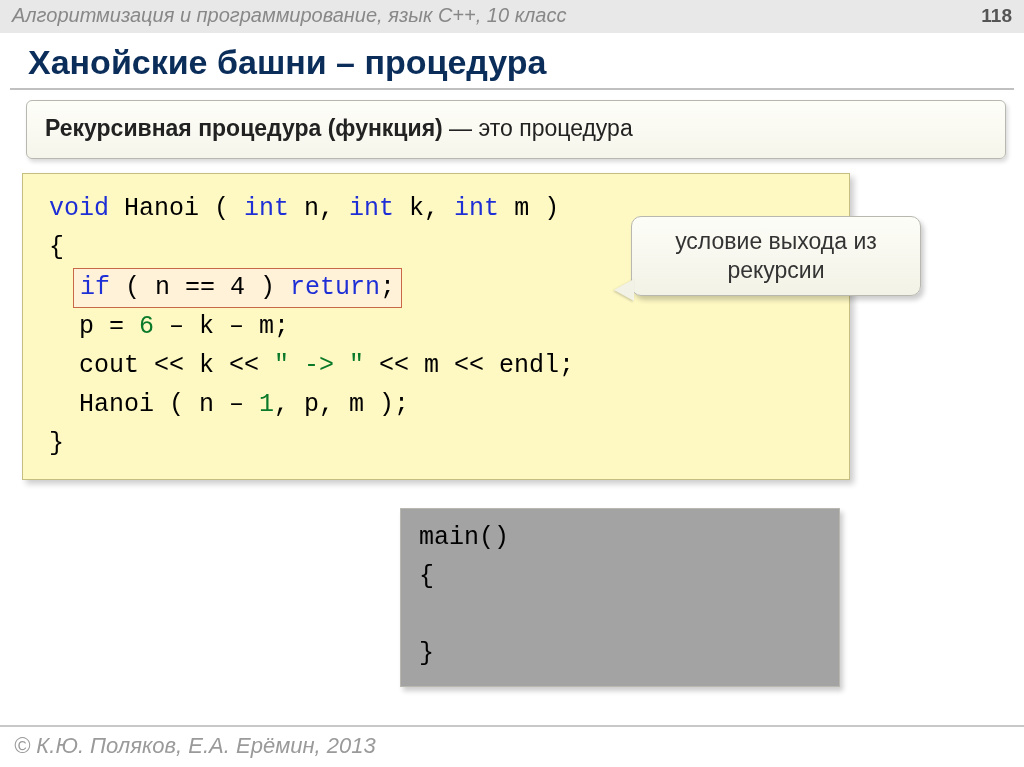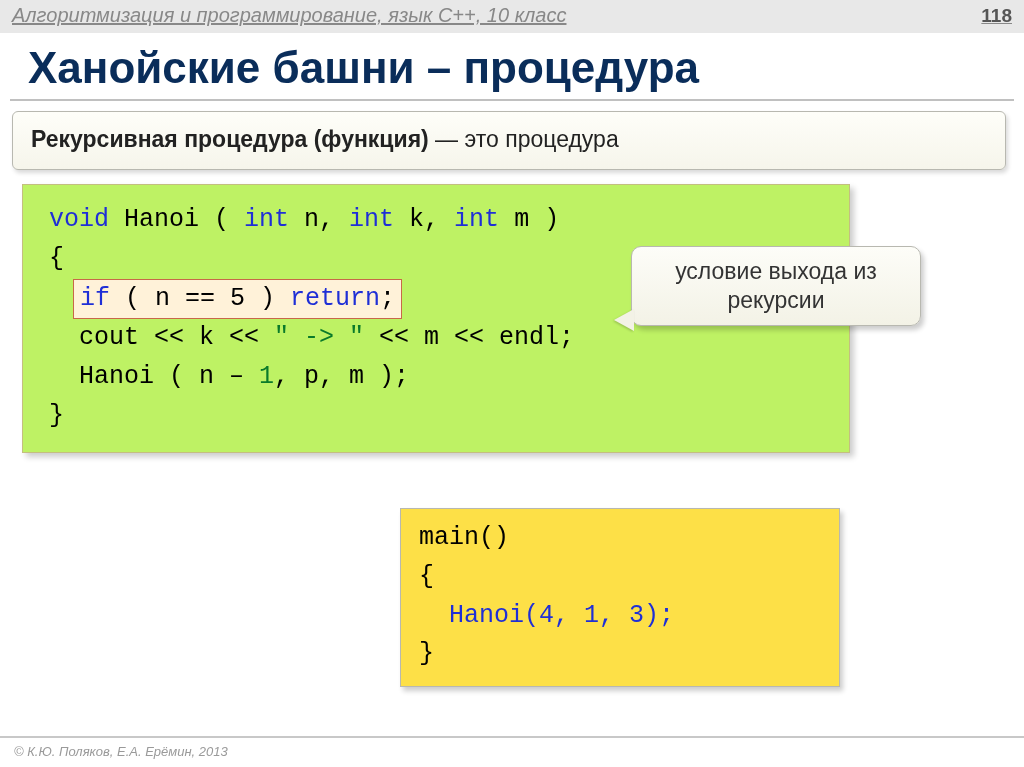--- a/index.html
+++ b/index.html
@@ -13,77 +13,76 @@
   }
   .header-bar {
     background: #e8e8e8;
     padding: 4px 12px 6px;
     display: flex;
     justify-content: space-between;
     align-items: center;
     font-style: italic;
     color: #888;
     font-size: 20px;
-    text-decoration: underline;
   }
   .page-num {
     font-weight: bold;
     font-style: normal;
     color: #555;
     font-size: 19px;
   }
   .title {
-    font-size: 44px;
+    font-size: 34px;
     font-weight: bold;
     color: #0a2d5a;
     padding: 10px 20px 6px 28px;
   }
   .title-rule {
     border: none;
     border-top: 2px solid #c0c0c0;
     margin: 0 10px 10px 10px;
   }
   .definition-box {
-    margin: 0 18px 14px 12px;
+    margin: 0 18px 14px 26px;
     background: linear-gradient(#fefef9, #f6f5eb);
     border: 1px solid #b8b8b0;
     border-radius: 6px;
     padding: 12px 18px 14px 18px;
     box-shadow: 2px 3px 4px rgba(0,0,0,0.15);
     font-size: 23px;
     color: #222;
     line-height: 1.35;
   }
   .definition-box .term { font-weight: bold; }
   .definition-box .indent { padding-left: 48px; display: block; }
   .code-box {
     position: relative;
     margin: 8px 18px 0 22px;
-    background: #bef264;
+    background: #fef9c3;
     border: 1px solid #c4be80;
     padding: 16px 22px 16px 26px;
     box-shadow: 4px 4px 6px rgba(0,0,0,0.2);
     font-family: "Courier New", monospace;
     font-size: 25px;
     line-height: 1.55;
     width: 828px;
   }
   .kw { color: #1f2fd6; }
   .gr { color: #0a7a2a; }
   .code-line { white-space: pre; }
   .hl-line {
     display: inline-block;
     background: #fff2d9;
     border: 1px solid #c86848;
     padding: 0 6px;
     margin-left: -6px;
   }
   .callout {
     position: absolute;
-    top: 61px;
+    top: 42px;
     right: -72px;
     width: 290px;
     background: linear-gradient(#fdfdf8, #f3f2e6);
     border: 1px solid #b8b8b0;
     border-radius: 10px;
     box-shadow: 3px 4px 5px rgba(0,0,0,0.2);
     padding: 10px 12px;
     font-family: Arial, sans-serif;
     font-size: 23px;
     text-align: center;
@@ -98,71 +97,72 @@
     border-top: 11px solid transparent;
     border-bottom: 11px solid transparent;
     border-right: 20px solid #f3f2e6;
     filter: drop-shadow(-1px 1px 1px rgba(0,0,0,0.2));
   }
   .main-box {
     position: absolute;
     left: 400px;
     top: 508px;
     width: 440px;
-    background: #fde047;
+    background: #a3a3a3;
     border: 1px solid #b8b8b0;
     box-shadow: 3px 4px 5px rgba(0,0,0,0.2);
     padding: 10px 16px 12px 18px;
     font-family: "Courier New", monospace;
     font-size: 25px;
     line-height: 1.55;
   }
   .footer {
     position: absolute;
     bottom: 0; left: 0; right: 0;
     border-top: 2px solid #c8c8c8;
     padding: 6px 14px 8px;
     display: flex;
     justify-content: space-between;
     font-style: italic;
     color: #9a9a9a;
-    font-size: 13px;
+    font-size: 22px;
   }
 </style>
 </head>
 <body>
 
 <div class="header-bar">
   <span>Алгоритмизация и программирование, язык  C++, 10 класс</span>
   <span class="page-num">118</span>
 </div>
 
 <div class="title">Ханойские башни – процедура</div>
 <hr class="title-rule">
 
 <div class="definition-box">
   <span class="term">Рекурсивная процедура (функция)</span><span> — это процедура</span>
 </div>
 
 <div class="code-box">
   <div class="code-line"><span class="kw">void</span><span> Hanoi ( </span><span class="kw">int</span><span> n, </span><span class="kw">int</span><span> k, </span><span class="kw">int</span><span> m )</span></div>
   <div class="code-line">{</div>
-  <div class="code-line"><span>  </span><span class="hl-line"><span class="kw">if</span><span> ( n == 5 ) </span><span class="kw">return</span><span>;</span></span></div>
+  <div class="code-line"><span>  </span><span class="hl-line"><span class="kw">if</span><span> ( n == 4 ) </span><span class="kw">return</span><span>;</span></span></div>
+  <div class="code-line"><span>  p = </span><span class="gr">6</span><span> – k – m;</span></div>
   <div class="code-line"><span>  cout &lt;&lt; k &lt;&lt; </span><span class="gr">" -&gt; "</span><span> &lt;&lt; m &lt;&lt; endl;</span></div>
   <div class="code-line"><span>  Hanoi ( n – </span><span class="gr">1</span><span>, p, m );</span></div>
   <div class="code-line">}</div>
 
   <div class="callout">
     <div class="callout-tail"></div>
     <span>условие выхода из рекурсии</span>
   </div>
 </div>
 
 <div class="main-box">
   <div class="code-line">main()</div>
   <div class="code-line">{</div>
-  <div class="code-line"><span>  </span><span class="kw">Hanoi(4, 1, 3);</span></div>
+  <div class="code-line"><span>  </span></div>
   <div class="code-line">}</div>
 </div>
 
 <div class="footer">
   <span>© К.Ю. Поляков, Е.А. Ерёмин, 2013</span>
 </div>
 
 </body></html>

